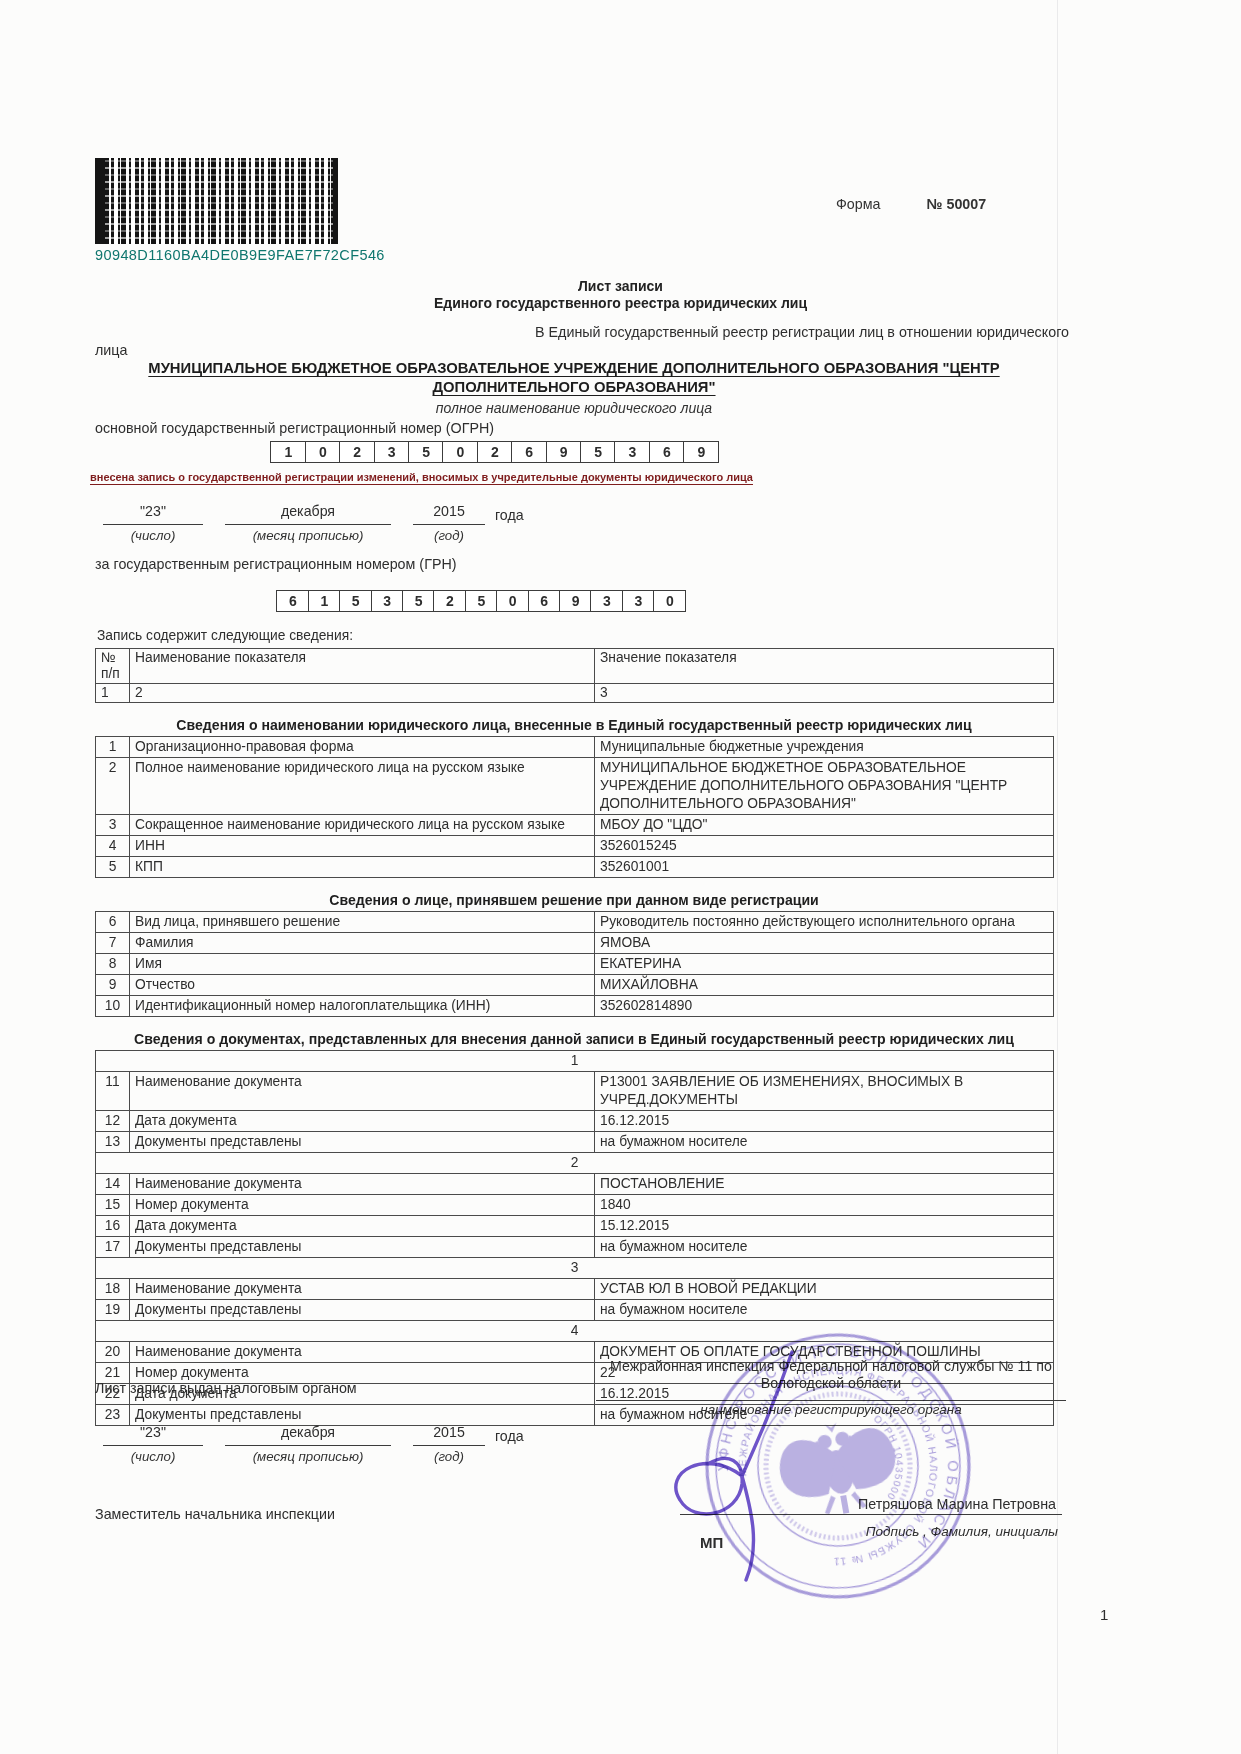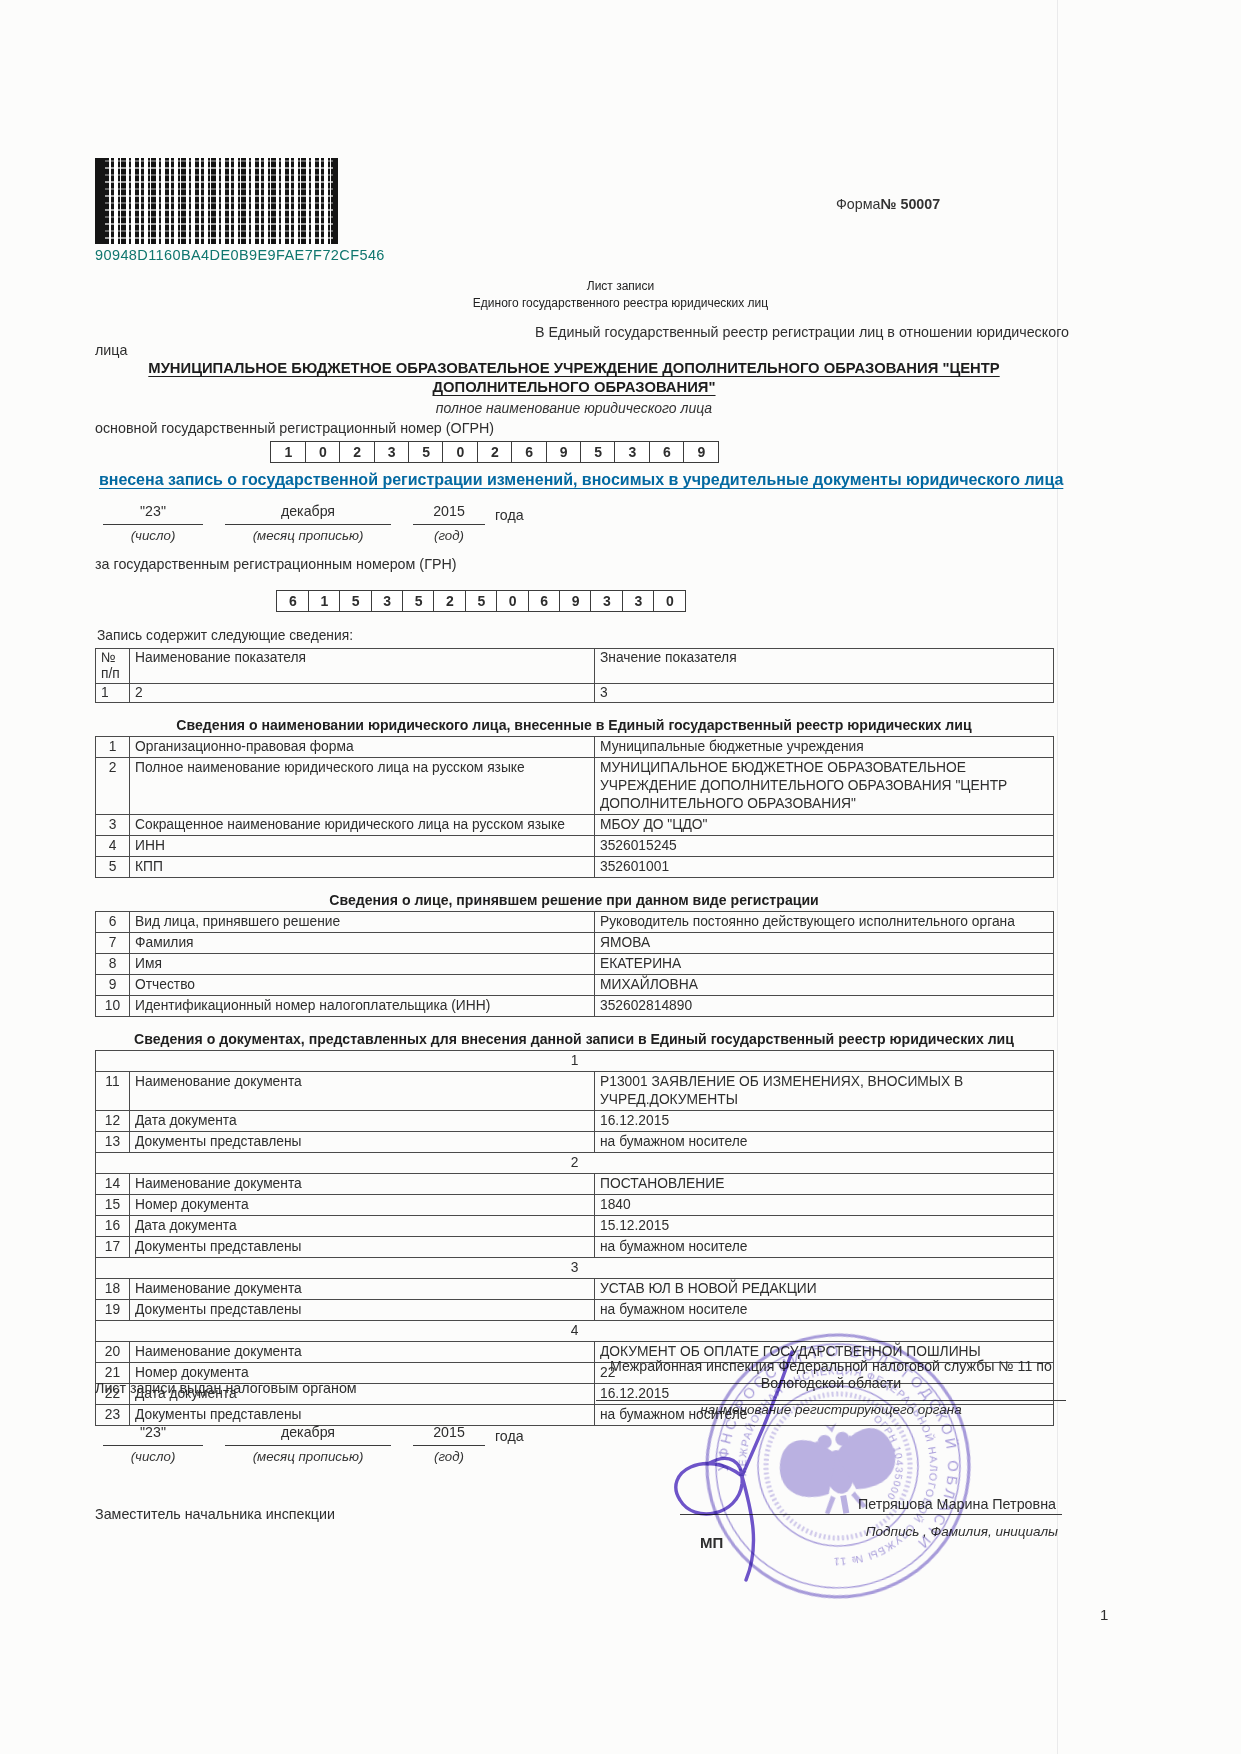--- a/index.html
+++ b/index.html
@@ -9,34 +9,34 @@
           background:rgba(140,140,155,.16);}
   
   .barcode{position:absolute;left:95px;top:158px;width:228px;height:86px;
     background:
       repeating-linear-gradient(0deg, rgba(255,255,255,0) 0 5px, rgba(255,255,255,.6) 5px 7px,
         rgba(255,255,255,0) 7px 12px, rgba(255,255,255,.35) 12px 14px),
       repeating-linear-gradient(90deg,#141414 0 4px,#fff 4px 6px,#141414 6px 9px,#fff 9px 13px,
         #141414 13px 15px,#fff 15px 16px,#141414 16px 21px,#fff 21px 24px,#141414 24px 26px,#fff 26px 30px);
     border-left:10px solid #151515;border-right:5px solid #151515;}
   .barcode-text{position:absolute;left:95px;top:247px;font-size:14.5px;letter-spacing:.4px;color:#0f766e;}
-  .form-row{position:absolute;left:836px;top:196px;display:flex;font-size:14.3px;color:#333;}
+  .form-row{position:absolute;left:836px;top:196px;display:flex;gap:46px;font-size:14.3px;color:#333;}
   .form-number{font-weight:bold;}
   .doc-title{position:absolute;left:0;top:278px;width:100%;text-align:center;
-             font-weight:normal;font-size:12px;line-height:17px;color:#222;}
+             font-weight:bold;font-size:14px;line-height:17px;color:#222;}
   .intro-right{position:absolute;right:172px;top:324px;font-size:14.3px;}
   .intro-left{position:absolute;left:95px;top:342px;font-size:14.3px;}
   .org-name{position:absolute;left:95px;top:359px;width:958px;text-align:center;
             font-weight:bold;font-size:14.8px;line-height:19px;text-decoration:underline;
             text-underline-offset:3px;color:#1d1d1d;}
   .caption-c{position:absolute;left:95px;top:400px;width:958px;text-align:center;
              font-style:italic;font-size:14px;color:#333;}
   .plain-label{position:absolute;left:95px;font-size:14.3px;}
-  .stmt{position:absolute;left:99px;width:1000px;font-weight:bold;font-size:16px;
-        text-decoration:underline;text-underline-offset:3px;color:#0369a1;}
+  .stmt{position:absolute;left:90px;width:1000px;font-weight:bold;font-size:11px;
+        text-decoration:underline;text-underline-offset:3px;color:#7f1d1d;}
   
   .digits{position:absolute;display:flex;}
   .digit-cell{width:34px;height:20px;border:1.6px solid #3c3c3c;margin-left:-1.6px;
               text-align:center;font-weight:bold;font-size:14px;line-height:20px;background:#fff;}
   .digits.grn .digit-cell{width:31px;}
   
   .date-block{position:absolute;left:95px;width:520px;height:50px;font-size:14.2px;}
   .date-block .blank{position:absolute;top:0;text-align:center;border-bottom:1.6px solid #3b3b3b;
                      padding-bottom:1px;height:20px;}
   .d-day{left:8px;width:100px}.d-month{left:130px;width:166px}.d-year{left:318px;width:72px}

